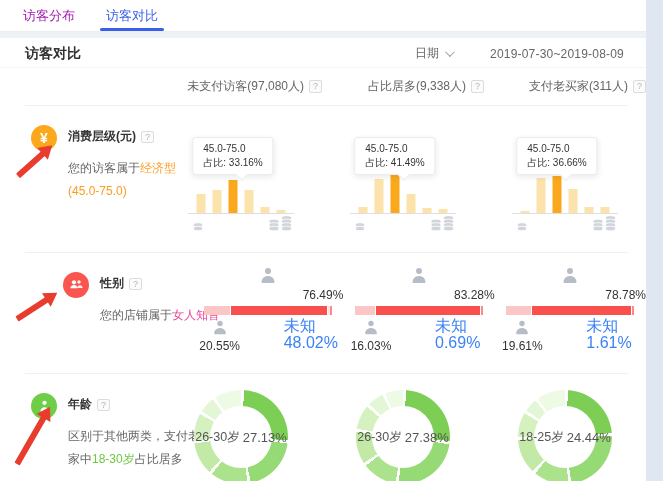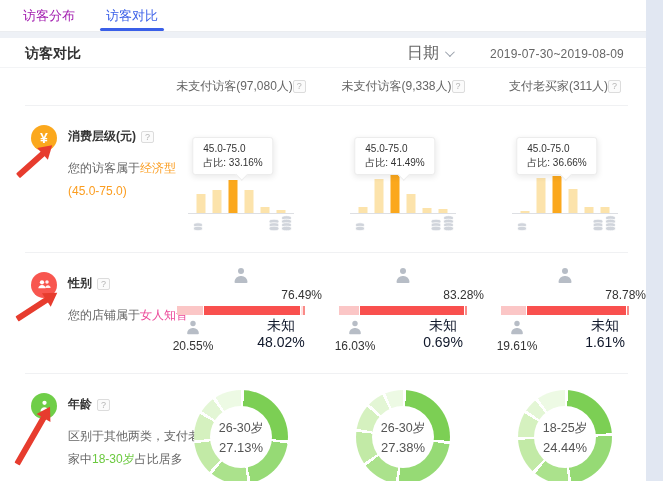--- a/index.html
+++ b/index.html
@@ -17,40 +17,40 @@
   .tab { font-size:13px; color:#a21caf; margin-right:31px; line-height:31px; position:relative; cursor:pointer; }
   .tab.active { color:#3a5fe8; }
   .tab.active::after { content:''; position:absolute; left:-6px; right:-6px; bottom:0; height:3px; background:#3a5fe8; border-radius:2px; }
   .strip { height:6px; background:#eef1f6; }
 
   
   .card { background:#fff; }
   .card-header { display:flex; align-items:center; height:30px; padding:2px 22px 0 25px; border-bottom:1px solid #f3f4f6; }
   .card-title { font-size:14px; font-weight:bold; color:#333; }
   .date-group { margin-left:auto; display:flex; align-items:center; }
-  .date-label { font-size:16px; color:#666; }
+  .date-label { font-size:12px; color:#666; }
   .chev { width:7px; height:7px; border-right:1px solid #9aa1ab; border-bottom:1px solid #9aa1ab; transform: rotate(45deg) translateY(-2px); margin-left:6px; }
   .date-range { font-size:12px; color:#666; margin-left:38px; letter-spacing:0.2px; }
 
   
   .grid { display:flex; }
   .label-spacer { width:160px; flex:0 0 160px; }
   .cols { flex:1; display:flex; }
-  .col { flex:1; display:flex; justify-content:center; align-items:center; }
+  .col { flex:1; display:flex; justify-content:flex-end; align-items:center; gap:5px; }
   .col-headers { height:37px; }
   .col-header-text { font-size:12px; color:#666; }
   .help { width:13px; height:13px; border:1px solid #dcdcdc; border-radius:2px; background:#fbfbfb; color:#b4b4b4;
           font-size:9px; line-height:11px; text-align:center; display:inline-block; flex:0 0 13px; }
   .help.sm { width:12px; height:12px; font-size:9px; line-height:10px; vertical-align:2px; margin-left:5px; }
   .sep { border-top:1px solid #f0f1f3; margin:0 18px 0 25px; }
 
   
   .row { display:flex; position:relative; }
   .row-c { height:146px; }
-  .row-g { height:120px; }
+  .row-g { height:120px;margin-left:32px; }
   .row-a { height:110px; }
   .row-label { width:160px; flex:0 0 160px; position:relative; padding:22px 0 0 31px; }
   .row-icon { position:absolute; left:31px; top:19px; width:26px; height:26px; border-radius:50%;
               display:flex; align-items:center; justify-content:center; color:#fff; }
   .row-icon.yen { background:#fba81d; font-size:14px; font-weight:bold; }
   .row-icon.gender { background:#f8564f; }
   .row-icon.age { background:#6fce48; }
   .row-head { margin-left:37px; display:flex; align-items:center; }
   .row-title { font-size:12px; font-weight:bold; color:#333; }
   .row-desc { margin-left:37px; margin-top:12px; width:128px; font-size:12px; color:#666; line-height:23px; }
@@ -81,27 +81,27 @@
                     width:13px; height:7px; border-radius:6px 6px 1px 1px; background:#b7bdc6; }
   .g-female-icon { position:absolute; top:15px; left:50%; transform:translateX(-50%); }
   .g-f-pct { position:absolute; top:35px; left:0; right:0; text-align:right; font-size:12px; color:#333; }
   .g-track { position:absolute; top:53px; left:calc(50% - 64px); width:128px; height:9px; display:flex; }
   .g-seg { height:9px; }
   .g-seg.male { background:#fbc6c6; }
   .g-seg.female { background:#f9504e; margin-left:1px; }
   .g-seg.unknown { background:#ffe2e2; margin-left:1px; border-right:2px solid #fa8b88; }
   .g-male-icon { position:absolute; top:67px; left:calc(50% - 56px); transform:scale(0.9); }
   .g-m-pct { position:absolute; top:86px; left:calc(50% - 78px); width:60px; text-align:center; font-size:12px; color:#333; }
-  .g-unknown { position:absolute; top:64px; left:calc(50% + 16px); width:48px; text-align:center;
-               font-size:14px; color:#0f172a; line-height:17px; }
+  .g-unknown { position:absolute; top:64px; left:calc(50% + 16px); width:48px; text-align:left;
+               font-size:16px; color:#3b82f6; line-height:17px; }
 
   
   .donut { position:relative; width:94px; height:94px; border-radius:50%; margin:16px auto 0; }
   .donut-hole { position:absolute; inset:16px; background:#fff; border-radius:50%;
-                display:flex; flex-direction:column; align-items:center; justify-content:center; gap:3px; }
+                display:flex; flex-direction:row; align-items:center; justify-content:center; gap:3px; }
   .donut-l1 { font-size:12.5px; color:#555; white-space:nowrap; }
   .donut-l2 { font-size:13px; color:#555; }
 
   
   .arrow { position:absolute; height:8px; transform-origin:0 50%; z-index:5; }
   .arrow .shaft { position:absolute; left:0; top:1px; height:6px; background:#e73c2e; right:10px; border-radius:1px; }
   .arrow::after { content:''; position:absolute; right:-2px; top:-4px; border-left:13px solid #e73c2e;
                   border-top:8px solid transparent; border-bottom:8px solid transparent; }
   .arrow-1 { left:18px; top:172px; width:44px; transform:rotate(-42deg); }
   .arrow-2 { left:17px; top:315px; width:46px; transform:rotate(-33deg); }
@@ -130,21 +130,21 @@
     </div>
 
     <div class="grid col-headers">
       <div class="label-spacer"></div>
       <div class="cols">
         <div class="col">
           <span class="col-header-text">未支付访客(97,080人)</span>
           <span class="help">?</span>
         </div>
         <div class="col">
-          <span class="col-header-text">未支付访客(9,338人)</span>
+          <span class="col-header-text">占比居多(9,338人)</span>
           <span class="help">?</span>
         </div>
         <div class="col">
           <span class="col-header-text">支付老买家(311人)</span>
           <span class="help">?</span>
         </div>
       </div>
     </div>
     <div class="sep"></div>
 

